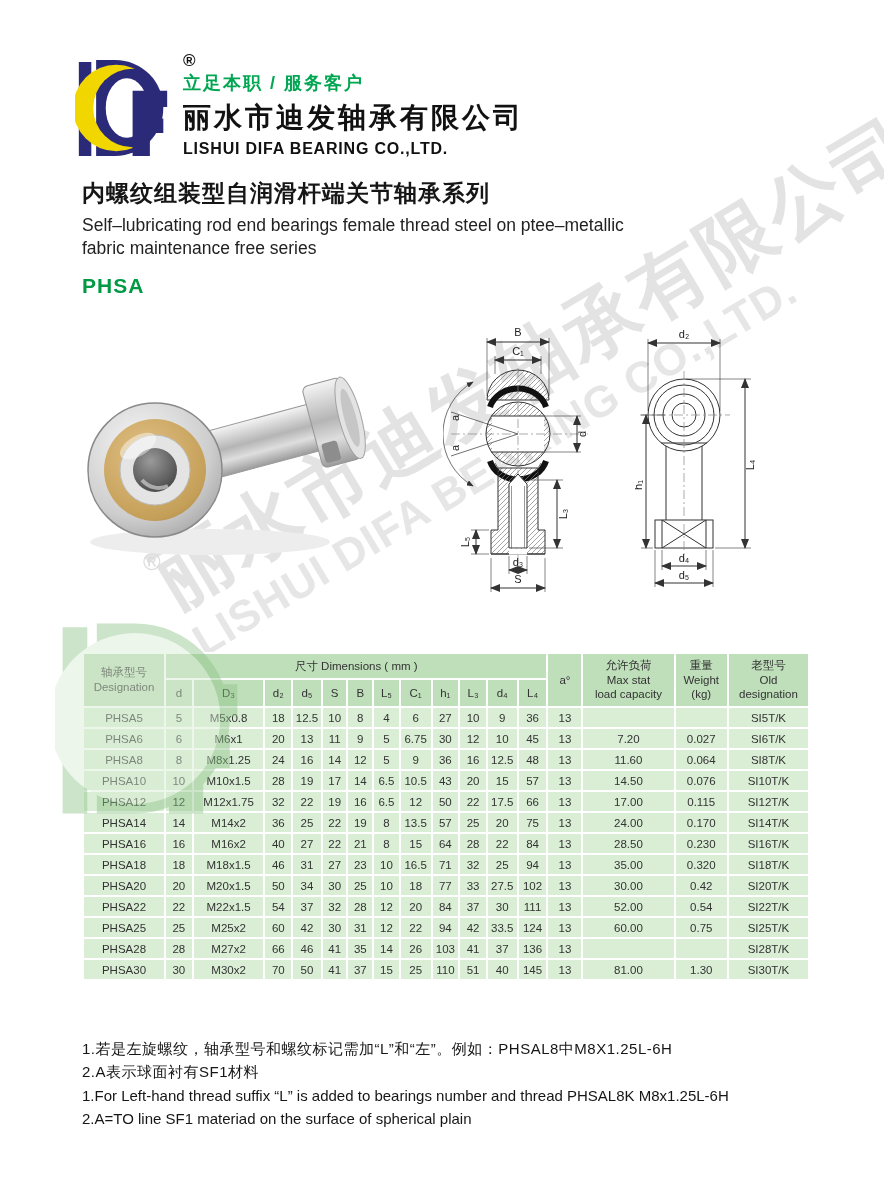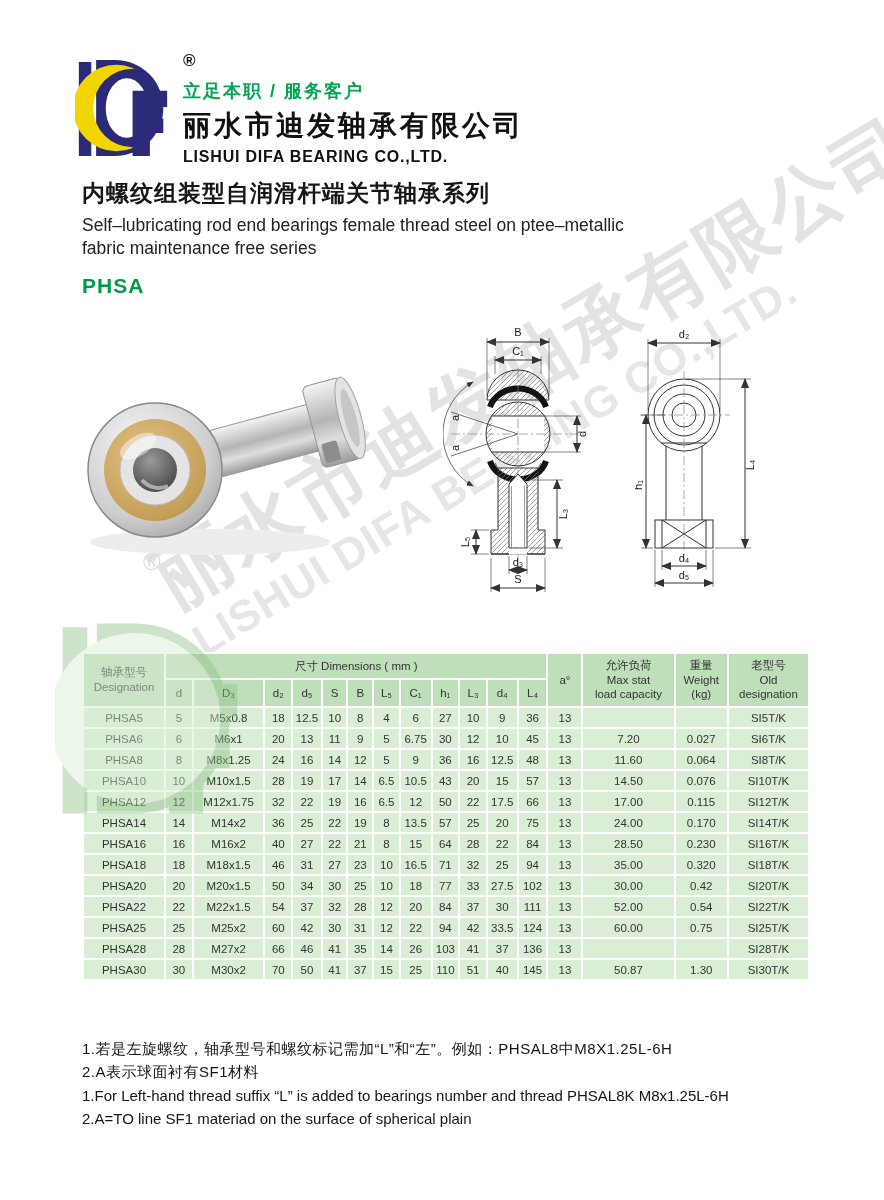--- a/index.html
+++ b/index.html
@@ -10,21 +10,21 @@
       z-index:1;white-space:nowrap;pointer-events:none;}
   .wm-cn{font-size:76px;font-weight:bold;letter-spacing:3px;color:#e3e3e3;line-height:1.1;}
   .wm-en{font-size:44px;font-weight:bold;letter-spacing:1px;color:#e6e6e6;line-height:1.2;}
   .wm-reg{position:absolute;left:143px;top:548px;font-size:24px;color:#dcdcdc;z-index:1;pointer-events:none;}
   .wm-logo{position:absolute;left:55px;top:612px;width:190px;height:213px;z-index:4;opacity:.45;pointer-events:none;}
   
   .hdr{position:absolute;left:75px;top:52px;z-index:2;display:flex;}
   .logo{width:96px;height:112px;flex:0 0 auto;}
   .hdr-text{margin-left:12px;position:relative;}
   .reg{font-size:17px;font-weight:bold;color:#111;line-height:1;}
-  .slogan{font-size:18px;font-weight:bold;letter-spacing:2px;color:var(--slogan-green);margin-top:10px;}
+  .slogan{font-size:18px;font-weight:bold;letter-spacing:2px;color:var(--slogan-green);margin-top:2px;}
   .company-cn{font-size:28px;font-weight:bold;letter-spacing:3px;color:#111;margin-top:4px;}
   .company-en{font-size:16px;font-weight:bold;letter-spacing:.8px;color:#111;margin-top:3px;}
   
   .titleblk{position:absolute;left:82px;top:178px;z-index:2;}
   .title-cn{font-size:23px;font-weight:bold;color:#161616;letter-spacing:1px;}
   .title-en{font-size:17.5px;color:#222;margin-top:5px;line-height:1.3;}
   .series{font-size:21px;font-weight:bold;color:var(--series-green);margin-top:14px;letter-spacing:1px;}
   
   .photo{position:absolute;left:60px;top:330px;z-index:2;}
   .draw1{position:absolute;left:443px;top:312px;z-index:2;}
@@ -553,21 +553,21 @@
             <td>50</td>
             <td>41</td>
             <td>37</td>
             <td>15</td>
             <td>25</td>
             <td>110</td>
             <td>51</td>
             <td>40</td>
             <td>145</td>
             <td>13</td>
-            <td>50.87</td>
+            <td>81.00</td>
             <td>1.30</td>
             <td>SI30T/K</td>
           </tr>
         </tbody>
     </table>
   </div>
 
   <div class="notes">
     <div class="note-cn">1.若是左旋螺纹，轴承型号和螺纹标记需加“L”和“左”。例如：PHSAL8中M8X1.25L-6H</div>
     <div class="note-cn">2.A表示球面衬有SF1材料</div>

